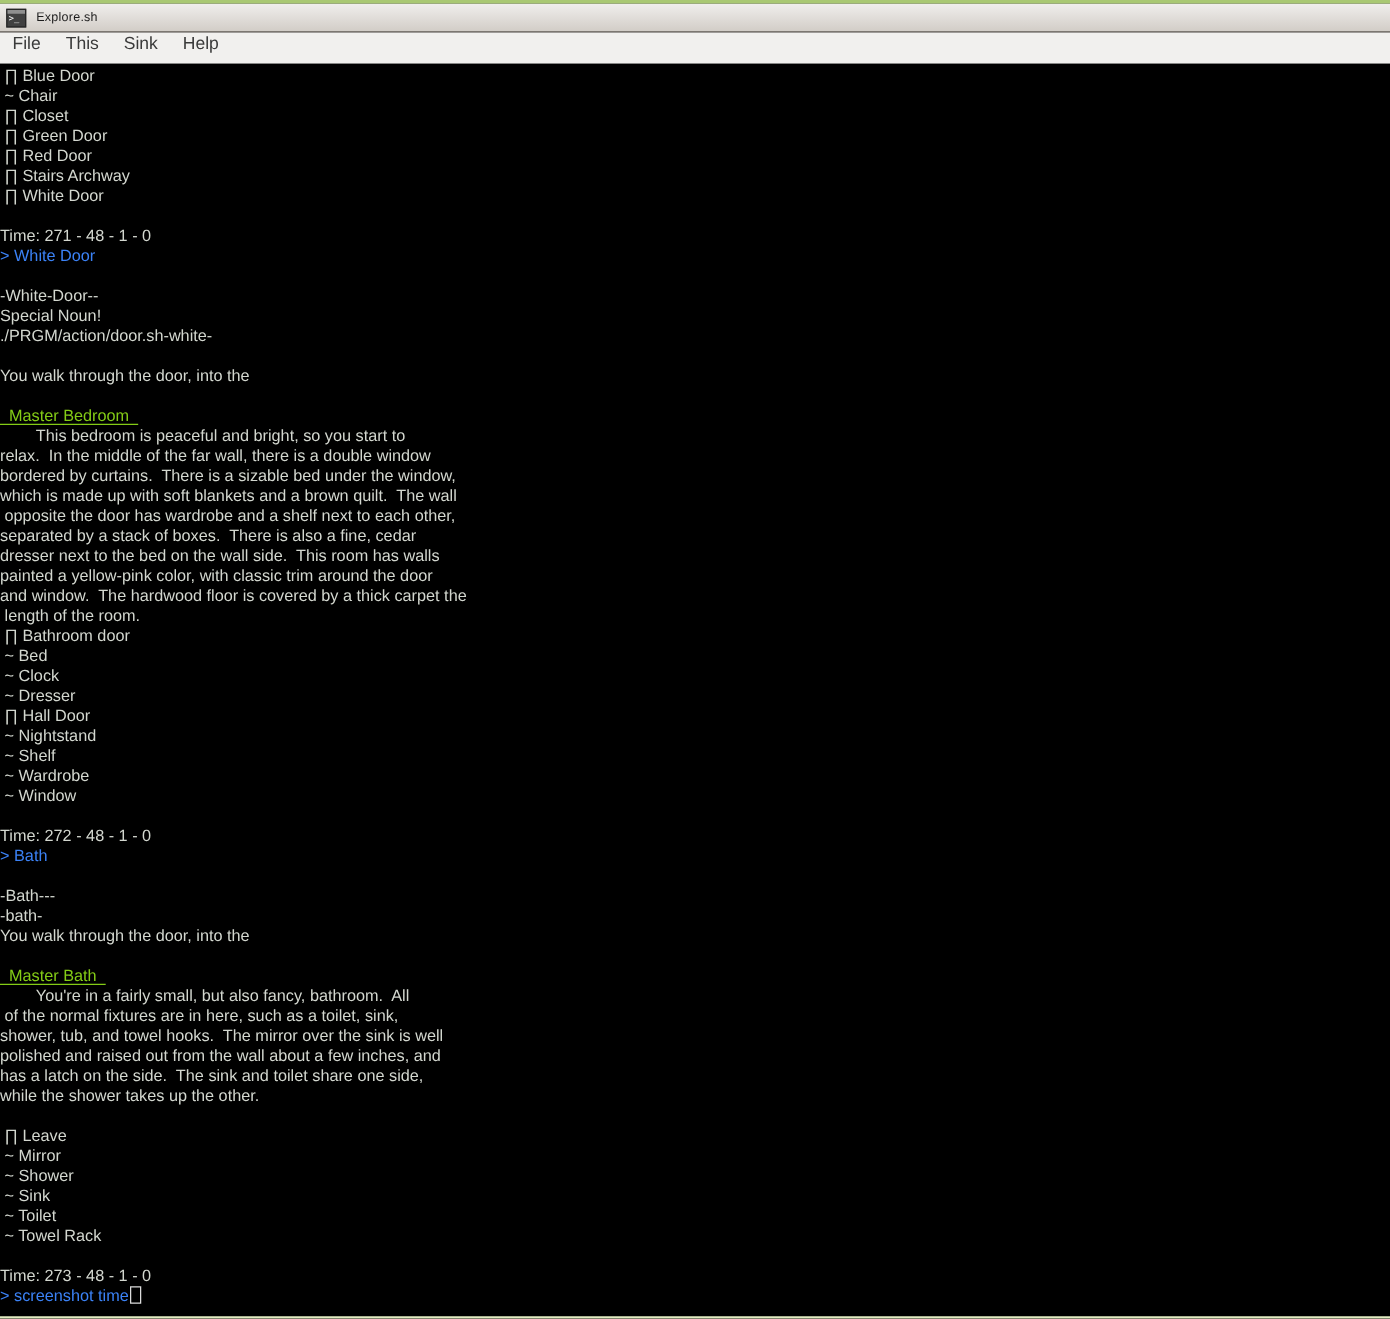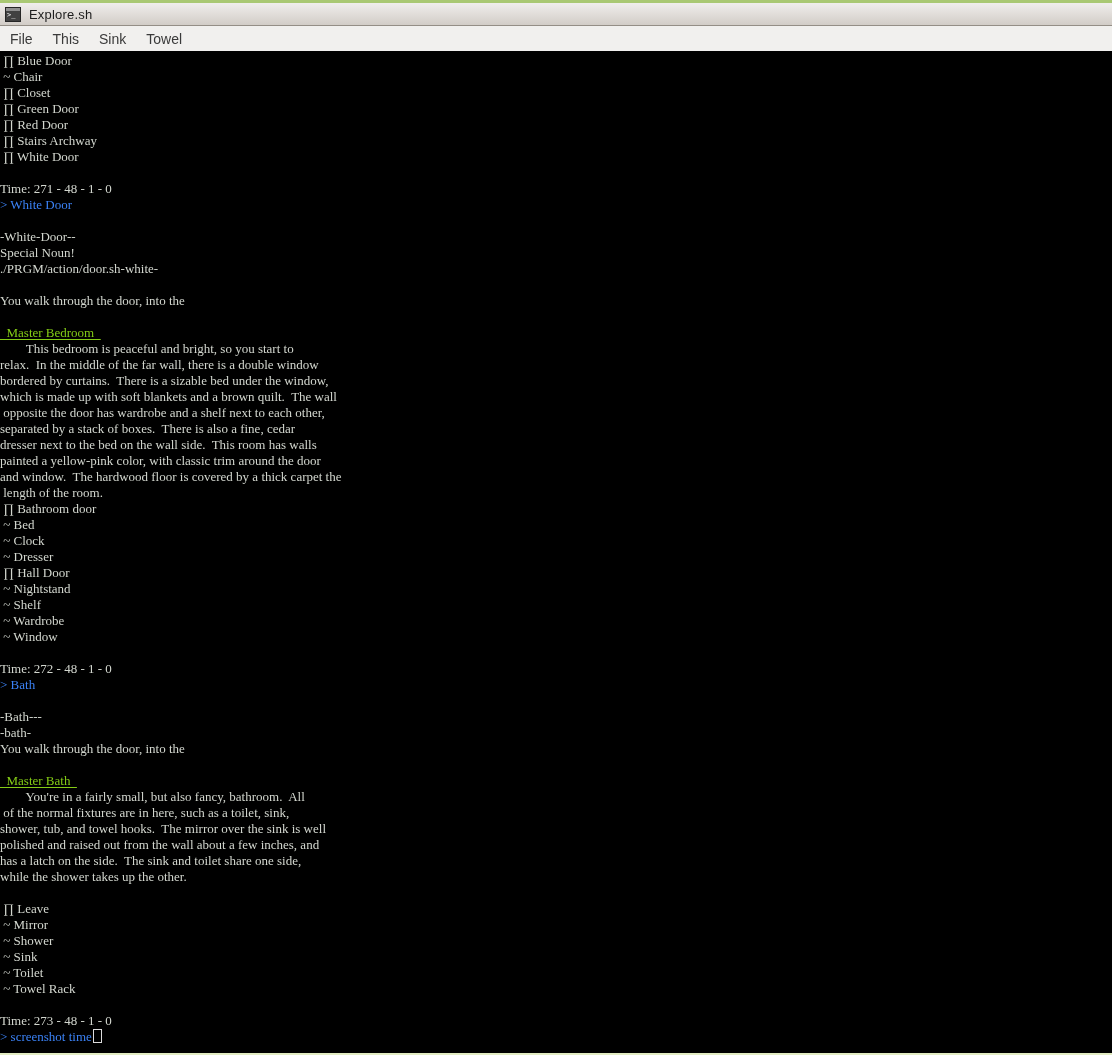--- a/index.html
+++ b/index.html
@@ -23,36 +23,36 @@
     background:#414141; border:1px solid #262626;
     display:inline-flex; flex-direction:column;
     box-sizing:border-box;
   }
   .term-icon-bar { height:3px; background:#8f8f8f; }
   .term-icon-glyph {
     color:#fff; font-size:7px; line-height:9px; padding-left:1px;
     font-family:"DejaVu Sans Mono", monospace;
   }
   .window-title {
-    margin-left:8px; font-size:13px; color:#1d1d1d; letter-spacing:0.2px;
+    margin-left:8px; font-size:10px; color:#1d1d1d; letter-spacing:0.2px;
   }
 
   .menubar {
     height:25px; background:#f1f0ee;
-    display:flex; align-items:center;
+    display:flex; 
     padding-left:10px;
   }
   .menu-item {
     font-size:14px; color:#3a3a3a; margin-right:20px; cursor:default;
   }
 
   .terminal {
     height:1002px; background:#000;
     padding-top:2px; box-sizing:border-box;
-    font-family:Liberation Serif, serif;
+    font-family:Liberation Sans, sans-serif;
     font-size:13px; line-height:16px;
     white-space:pre;
     color:#d3d7cf;
     overflow:hidden;
   }
   .line { height:16px; }
   .line.prompt { color:#3b82f6; }
   .line.heading {
     color:#84cc16;
     text-decoration:underline;
@@ -76,18 +76,18 @@
     <span class="term-icon-bar"></span>
     <span class="term-icon-glyph">&gt;_</span>
   </span>
   <span class="window-title">Explore.sh</span>
 </div>
 
 <div class="menubar">
   <span class="menu-item">File</span>
   <span class="menu-item">This</span>
   <span class="menu-item">Sink</span>
-  <span class="menu-item">Towel</span>
+  <span class="menu-item">Help</span>
 </div>
 
 <div class="terminal" id="terminal"><div class="line"> ∏ Blue Door</div><div class="line"> ~ Chair</div><div class="line"> ∏ Closet</div><div class="line"> ∏ Green Door</div><div class="line"> ∏ Red Door</div><div class="line"> ∏ Stairs Archway</div><div class="line"> ∏ White Door</div><div class="line"></div><div class="line">Time: 271 - 48 - 1 - 0</div><div class="line prompt">&gt; White Door</div><div class="line"></div><div class="line">-White-Door--</div><div class="line">Special Noun!</div><div class="line">./PRGM/action/door.sh-white-</div><div class="line"></div><div class="line">You walk through the door, into the</div><div class="line"></div><div class="line heading">  Master Bedroom  </div><div class="line">        This bedroom is peaceful and bright, so you start to</div><div class="line">relax.  In the middle of the far wall, there is a double window</div><div class="line">bordered by curtains.  There is a sizable bed under the window,</div><div class="line">which is made up with soft blankets and a brown quilt.  The wall</div><div class="line"> opposite the door has wardrobe and a shelf next to each other,</div><div class="line">separated by a stack of boxes.  There is also a fine, cedar</div><div class="line">dresser next to the bed on the wall side.  This room has walls</div><div class="line">painted a yellow-pink color, with classic trim around the door</div><div class="line">and window.  The hardwood floor is covered by a thick carpet the</div><div class="line"> length of the room.</div><div class="line"> ∏ Bathroom door</div><div class="line"> ~ Bed</div><div class="line"> ~ Clock</div><div class="line"> ~ Dresser</div><div class="line"> ∏ Hall Door</div><div class="line"> ~ Nightstand</div><div class="line"> ~ Shelf</div><div class="line"> ~ Wardrobe</div><div class="line"> ~ Window</div><div class="line"></div><div class="line">Time: 272 - 48 - 1 - 0</div><div class="line prompt">&gt; Bath</div><div class="line"></div><div class="line">-Bath---</div><div class="line">-bath-</div><div class="line">You walk through the door, into the</div><div class="line"></div><div class="line heading">  Master Bath  </div><div class="line">        You're in a fairly small, but also fancy, bathroom.  All</div><div class="line"> of the normal fixtures are in here, such as a toilet, sink,</div><div class="line">shower, tub, and towel hooks.  The mirror over the sink is well</div><div class="line">polished and raised out from the wall about a few inches, and</div><div class="line">has a latch on the side.  The sink and toilet share one side,</div><div class="line">while the shower takes up the other.</div><div class="line"></div><div class="line"> ∏ Leave</div><div class="line"> ~ Mirror</div><div class="line"> ~ Shower</div><div class="line"> ~ Sink</div><div class="line"> ~ Toilet</div><div class="line"> ~ Towel Rack</div><div class="line"></div><div class="line">Time: 273 - 48 - 1 - 0</div><div class="line prompt">&gt; screenshot time<span class="cursor"></span></div></div>
 
 <div class="frame-bottom"></div>
 
 </body></html>

